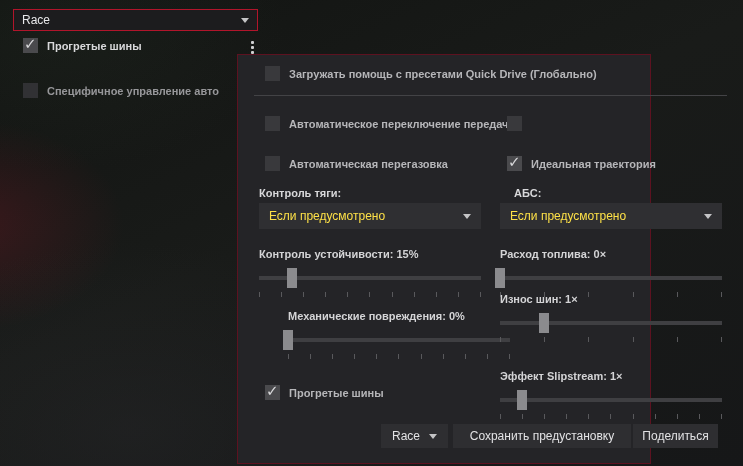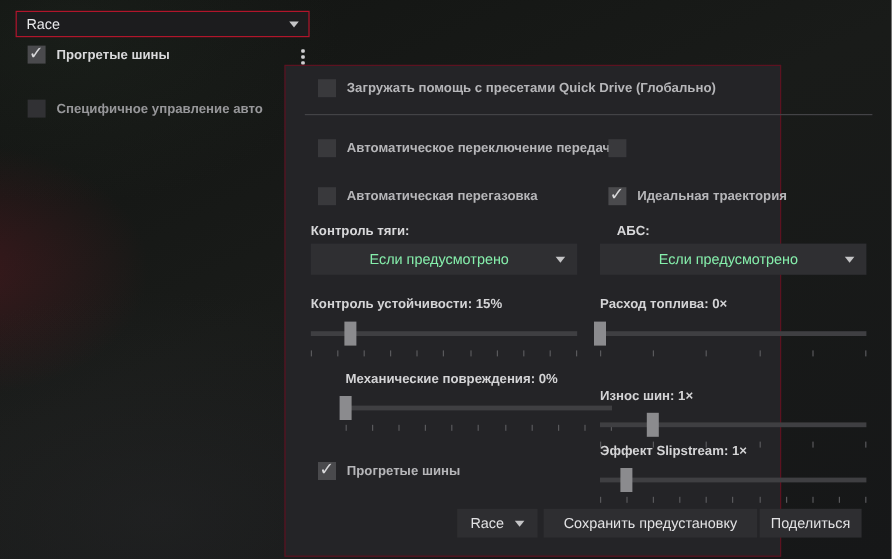--- a/index.html
+++ b/index.html
@@ -44,21 +44,21 @@
   }
   .sep{position:absolute;left:16px;width:473px;height:1px;background:#434346;}
 
   .panel .cb-label{color:#b6b6b9;}
   .panel .checkbox{background:#39393c;}
   .panel .checkbox.checked{background:#4a4a4d;}
 
   .dd-label{position:absolute;font-size:11px;font-weight:700;color:#d8d8da;white-space:nowrap;}
   .dropdown{
     position:absolute;width:222px;height:26px;box-sizing:border-box;background:#2f2f32;
-    display:flex;align-items:center;padding:0 10px;color:#86efac;font-size:12px;cursor:pointer;text-align:center;
+    display:flex;align-items:center;padding:0 10px;color:#fde047;font-size:12px;cursor:pointer;
   }
   .dropdown .grow{flex:1;}
 
   .slider{position:absolute;width:222px;}
   .s-label{font-size:11px;font-weight:700;color:#d4d4d6;white-space:nowrap;}
   .s-body{position:relative;height:22px;margin-top:7px;}
   .s-track{position:absolute;left:0;right:0;top:9px;height:4px;background:#3f3f42;}
   .s-handle{position:absolute;top:1px;width:10px;height:20px;background:#8b8b8e;cursor:pointer;}
   .s-ticks{display:flex;justify-content:space-between;margin-top:3px;}
   .s-ticks .tick{width:1px;height:5px;background:#59595c;}
@@ -182,21 +182,21 @@
         <div class="tick"></div>
         <div class="tick"></div>
         <div class="tick"></div>
         <div class="tick"></div>
         <div class="tick"></div>
         <div class="tick"></div>
         <div class="tick"></div>
       </div>
   </div>
 
-  <div class="slider" style="left:262px;top:269px;">
+  <div class="slider" style="left:262px;top:238px;">
     <div class="s-label">Износ шин: 1×</div>
     <div class="s-body">
       <div class="s-track"></div>
       <div class="s-handle" style="left: calc(20% - 5px);"></div>
     </div>
     <div class="s-ticks">
         <div class="tick"></div>
         <div class="tick"></div>
         <div class="tick"></div>
         <div class="tick"></div>

